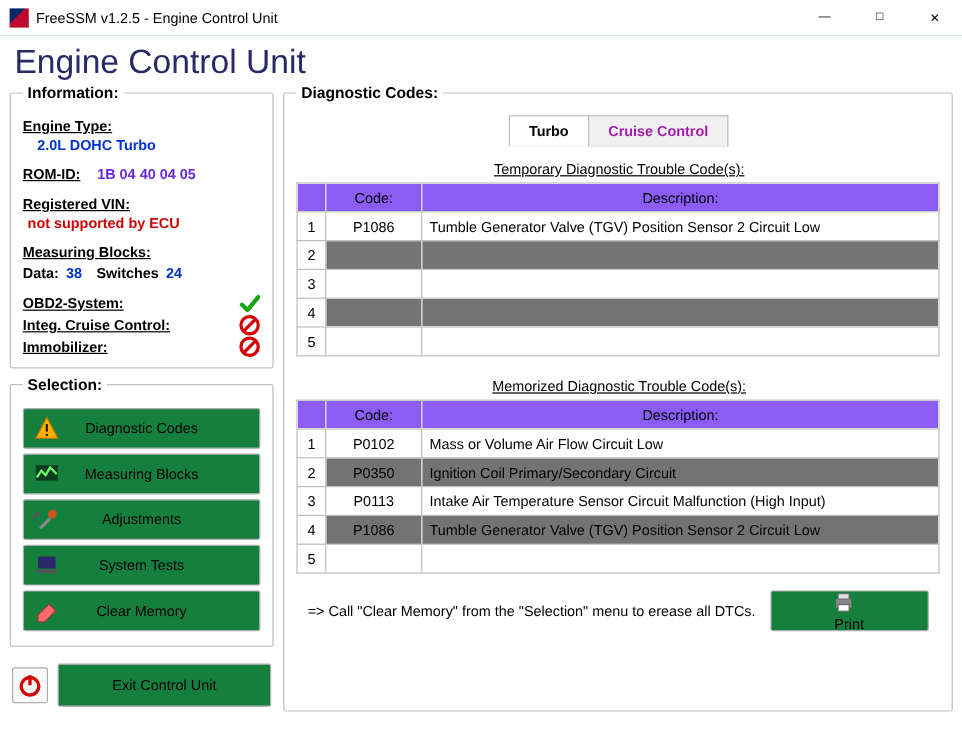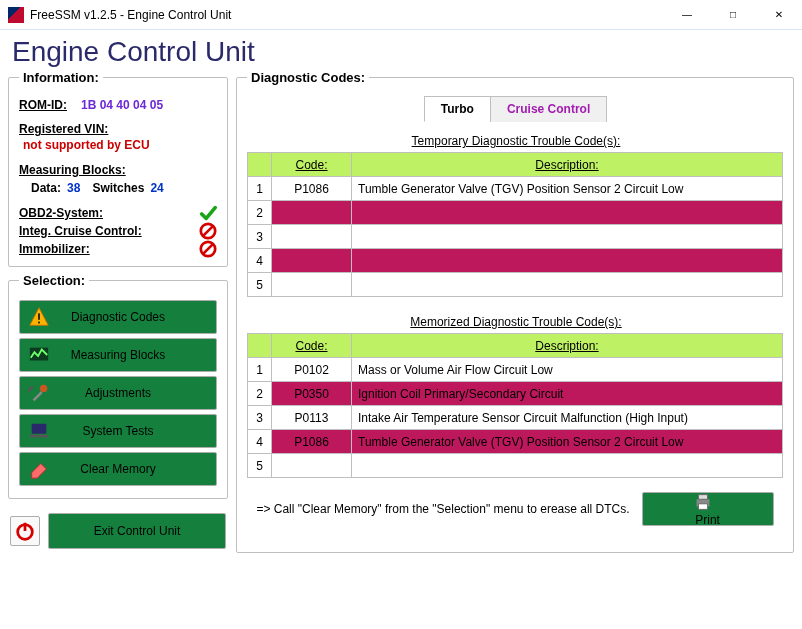--- a/index.html
+++ b/index.html
@@ -112,25 +112,25 @@
     border:1px solid #bfbfbf;
   }
   table.dtc th, table.dtc td {
     border:1px solid #bfbfbf;
     padding: 4px 6px;
     height: 24px;
     text-align:left;
     font-weight:normal;
     overflow:hidden; white-space:nowrap; text-overflow:ellipsis;
   }
-  table.dtc th { background:#bef264; text-align:center;text-decoration:underline; }
+  table.dtc th { background:#8b5cf6; text-align:center; }
   table.dtc col.rn { width:24px; }
   table.dtc col.code { width:80px; }
   table.dtc td.rn { text-align:center; background:#fff; }
-  table.dtc tr.even td.data { background:#be185d; }
+  table.dtc tr.even td.data { background:#737373; }
   table.dtc td.code { text-align:center; }
   .footer-row {
     display:flex; align-items:center; justify-content:space-between;
     margin-top:10px; gap:12px;
   }
   .hint { font-size:12px; }
   .print-btn { width:132px; justify-content:center; height:34px;flex-direction:column; }
   .print-btn .btn-icon { margin-right:10px; }
 </style>
 </head>
@@ -145,34 +145,38 @@
   <div class="winbtn close">✕</div>
 </div>
 
 <div class="page-title">Engine Control Unit</div>
 
 <div class="content">
   <div class="leftcol">
     <fieldset>
       <legend>Information:</legend>
 
+      <div class="info-row">
+        <div class="info-label">Engine Type:</div>
+        <div class="val-blue" style="margin-left:12px;">2.0L DOHC Turbo</div>
+      </div>
 
       <div class="info-row" style="display:flex; gap:14px; align-items:baseline;">
         <span class="info-label">ROM-ID:</span>
         <span class="val-purple">1B 04 40 04 05</span>
       </div>
 
       <div class="info-row">
         <div class="info-label">Registered VIN:</div>
         <div class="val-red" style="margin-left:4px;">not supported by ECU</div>
       </div>
 
       <div class="info-row">
         <div class="info-label">Measuring Blocks:</div>
-        <div class="inline-pair" style="margin-left:12px;">
+        <div class="inline-pair" style="">
           <span style="font-weight:bold;">Data:</span>
           <span class="val-blue">38</span>
           <span style="font-weight:bold; margin-left:6px;">Switches</span>
           <span class="val-blue">24</span>
         </div>
       </div>
 
       <div class="status-line">
         <span class="info-label">OBD2-System:</span>
         <span class="status-icon">

